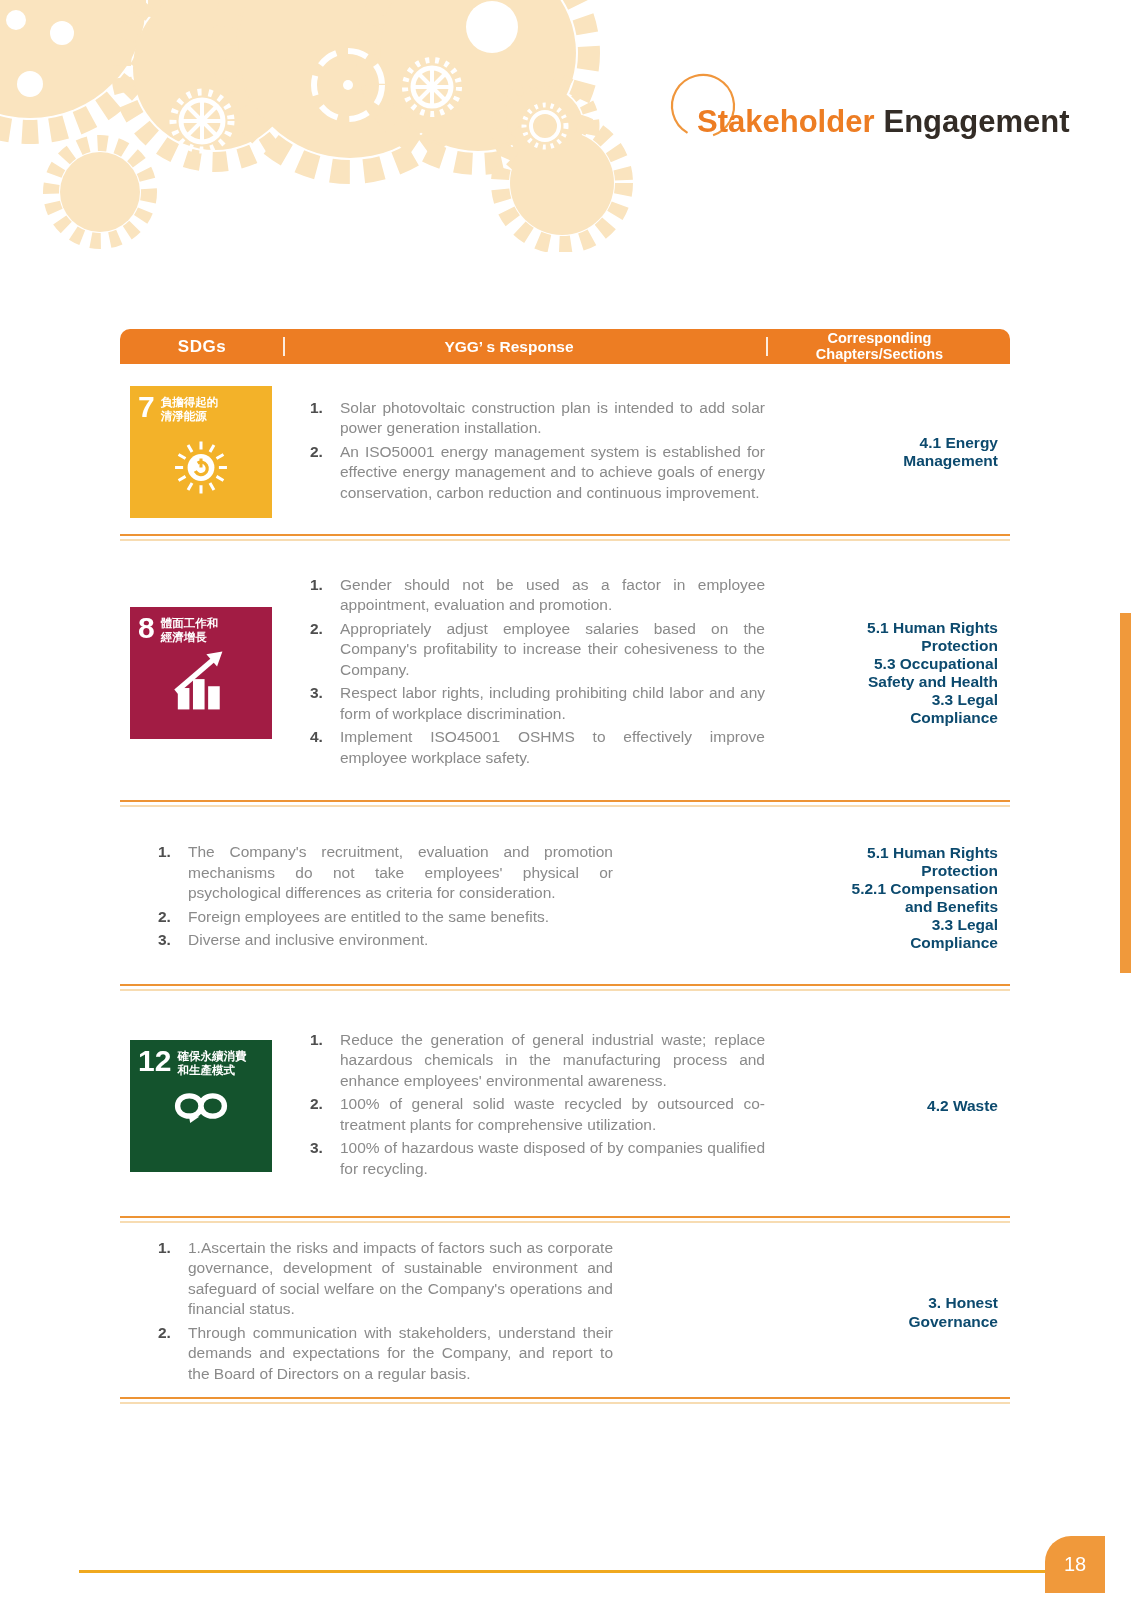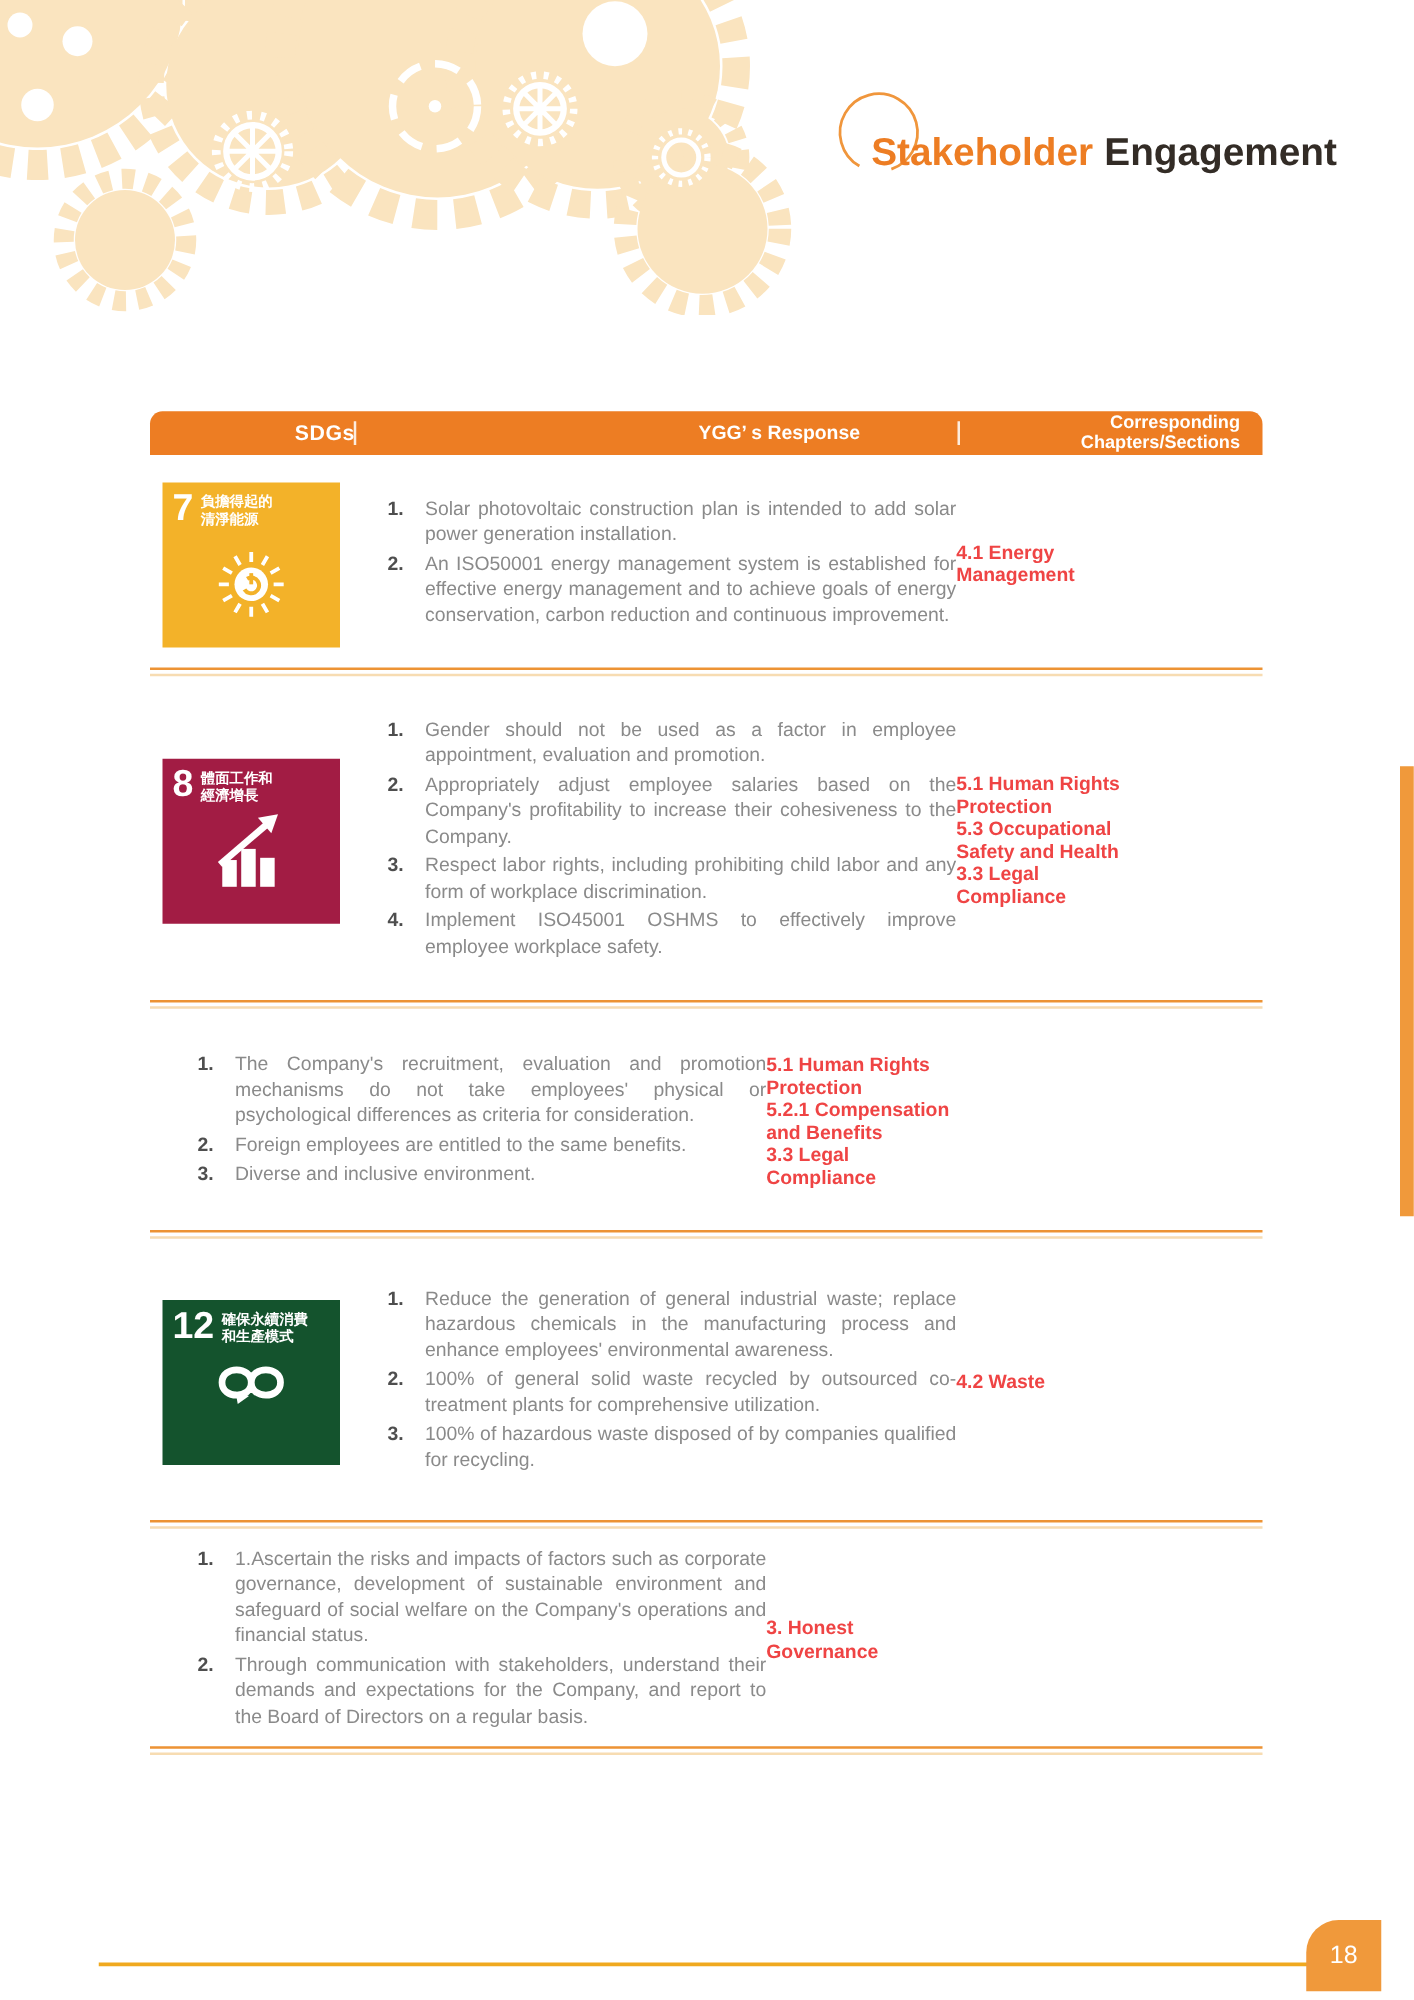--- a/index.html
+++ b/index.html
@@ -11,23 +11,23 @@
   .gears{position:absolute;left:0;top:0;}
   
   .title-wrap{position:absolute;left:655px;top:60px;width:460px;height:100px;}
   .title-circle{position:absolute;left:8px;top:6px;}
   .title-text{position:absolute;left:42px;top:44px;font-size:31px;font-weight:bold;letter-spacing:0;white-space:nowrap;}
   .t-accent{color:#ED7D23;}
   .t-rest{color:#332C26;margin-left:9px;}
   
   .table{position:absolute;left:120px;top:329px;width:890px;}
   .thead{position:relative;height:35px;background:#ED7D23;border-radius:10px 10px 0 0;color:#fff;font-weight:bold;}
-  .th{position:absolute;top:50%;transform:translateY(-50%);text-align:right;}
+  .th{position:absolute;top:50%;transform:translateY(-50%);text-align:center;}
   .th-sdgs{left:0;width:164px;font-size:17px;letter-spacing:.5px;}
-  .th-resp{left:176px;width:392px;font-size:15.5px;}
+  .th-resp{left:164px;width:392px;font-size:15.5px;padding-left:29px;}
   .th-chap{left:647px;width:225px;font-size:14.5px;line-height:1.15;white-space:pre-line;}
   .vsep{position:absolute;top:8px;width:2px;height:19px;background:rgba(255,255,255,.85);}
   .vsep.v1{left:163px;}
   .vsep.v2{left:646px;}
   
   .row{position:relative;display:flex;align-items:center;}
   .row::after{
     content:"";position:absolute;left:0;right:0;bottom:4px;height:2px;background:#ED9334;
     box-shadow:0 5px 0 0 #F7DCB2;
   }
@@ -42,21 +42,21 @@
   .sdg-head{display:flex;gap:6px;}
   .sdg-num{font-size:30px;font-weight:bold;line-height:.95;}
   .sdg-title{font-size:11.5px;font-weight:bold;line-height:1.2;white-space:pre-line;padding-top:3px;}
   .sdg-art{display:block;margin:2px auto 0;}
   
   .resp{width:455px;margin:0 0 0 38px;padding:0;list-style:none;}
   .resp li{display:flex;margin:0 0 3px 0;}
   .resp .num{width:30px;flex:none;font-weight:bold;color:#4E4E4E;font-size:15.5px;line-height:1.32;}
   .resp .txt{flex:1;color:#8A8A8A;font-size:15.5px;line-height:1.32;text-align:justify;}
   
-  .chap{flex:1;text-align:left;color:#ef4444;font-weight:bold;font-size:15.5px;line-height:1.17;white-space:pre-line;padding-right:12px;}
+  .chap{flex:1;text-align:right;color:#0c4a6e;font-weight:bold;font-size:15.5px;line-height:1.17;white-space:pre-line;padding-right:12px;}
   
   .right-stripe{position:absolute;left:1120px;top:613px;width:11px;height:360px;background:#F0993B;}
   .bottom-line{position:absolute;left:79px;top:1570px;width:973px;height:3px;background:#F0A91F;}
   .page-badge{
     position:absolute;left:1045px;top:1514px;width:60px;height:57px;background:#F0993B;
     border-radius:26px 0 0 0;color:#fff;font-size:20px;display:flex;align-items:center;justify-content:center;margin-top:22px;
   }
 </style>
 </head>
 <body>

